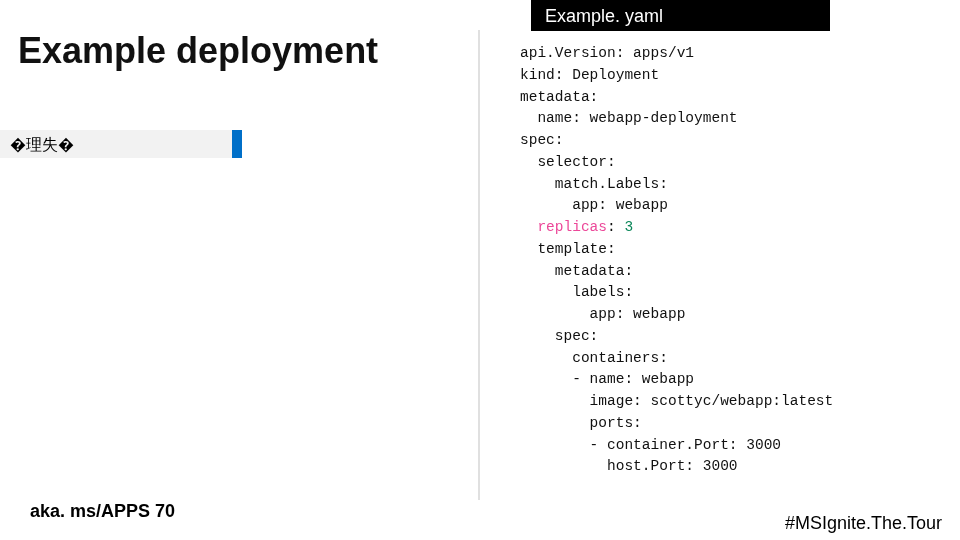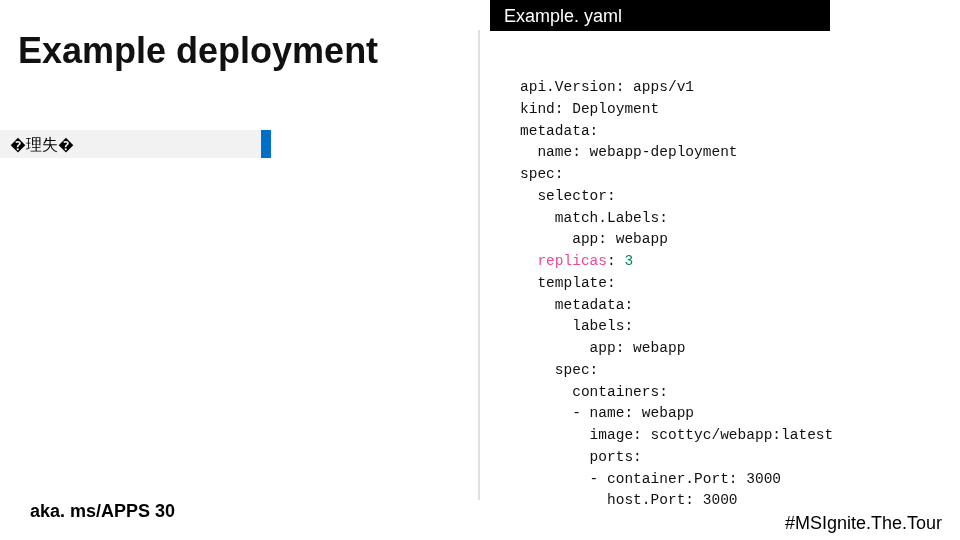--- a/index.html
+++ b/index.html
@@ -1,22 +1,22 @@
 <!DOCTYPE html>
 <html><head>
 <meta charset="utf-8">
 <style>
   * { margin: 0; padding: 0; box-sizing: border-box; }
   html, body { width: 960px; height: 540px; font-family: "Segoe UI", Arial, sans-serif; background: #fff; overflow: hidden; }
   .slide { width: 960px; height: 540px; position: relative; }
   .title { position: absolute; left: 18px; top: 30px; font-size: 36px; font-weight: 700; color: #111; }
-  .placeholder-bar { position: absolute; left: 0; top: 130px; width: 271px; height: 28px; background: #f2f2f2; border-right: 10px solid #006fc8; display: flex; align-items: center; padding-left: 10px; font-size: 16px; }
+  .placeholder-bar { position: absolute; left: 0; top: 130px; width: 242px; height: 28px; background: #f2f2f2; border-right: 10px solid #006fc8; display: flex; align-items: center; padding-left: 10px; font-size: 16px; }
   .code-panel { position: absolute; right: 130px; top: 0; width: 340px; }
-  .code-header { background: #000; color: #fff; font-size: 18px; padding: 6px 14px 4px 14px; }
-  .code-body { padding: 12px 0 0 30px; font-family: Consolas, "Courier New", monospace; font-size: 14.5px; line-height: 1.5; white-space: pre; color: #111; margin-top: 34px; }
+  .code-header { background: #000; color: #fff; font-size: 18px; padding: 6px 14px 4px 14px; margin-left: 41px; }
+  .code-body { padding: 12px 0 0 30px; font-family: Consolas, "Courier New", monospace; font-size: 14.5px; line-height: 1.5; white-space: pre; color: #111; }
   .vline { position: absolute; right: 480px; top: 30px; width: 2px; height: 470px; background: #e0e0e0; }
   .footer-left { position: absolute; left: 30px; bottom: 18px; font-size: 18px; font-weight: 600; }
   .footer-right { position: absolute; right: 18px; bottom: 6px; font-size: 18px; font-weight: 400; }
   .hl-key { color: #ec4899; }
   .hl-num { color: #098658; }
 </style>
 </head>
 <body>
 
 <div class="slide">
@@ -45,15 +45,15 @@
         app: webapp
     spec:
       containers:
       - name: webapp
         image: scottyc/webapp:latest
         ports:
         - container.Port: 3000
           host.Port: 3000</div>
   </div>
 
-  <div class="footer-left">aka. ms/APPS 30</div>
+  <div class="footer-left">aka. ms/APPS 70</div>
   <div class="footer-right">#MSIgnite.The.Tour</div>
 </div>
 
 </body></html>

